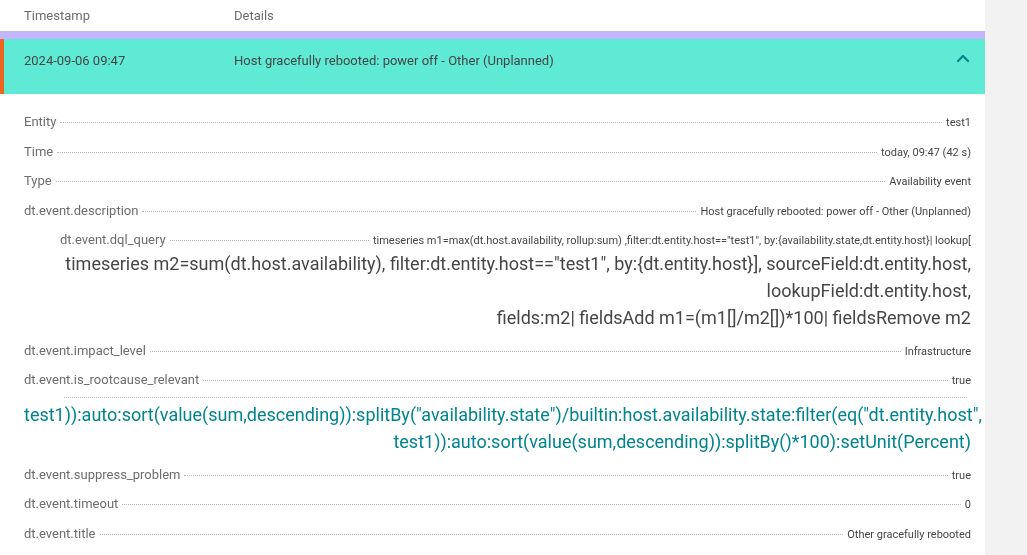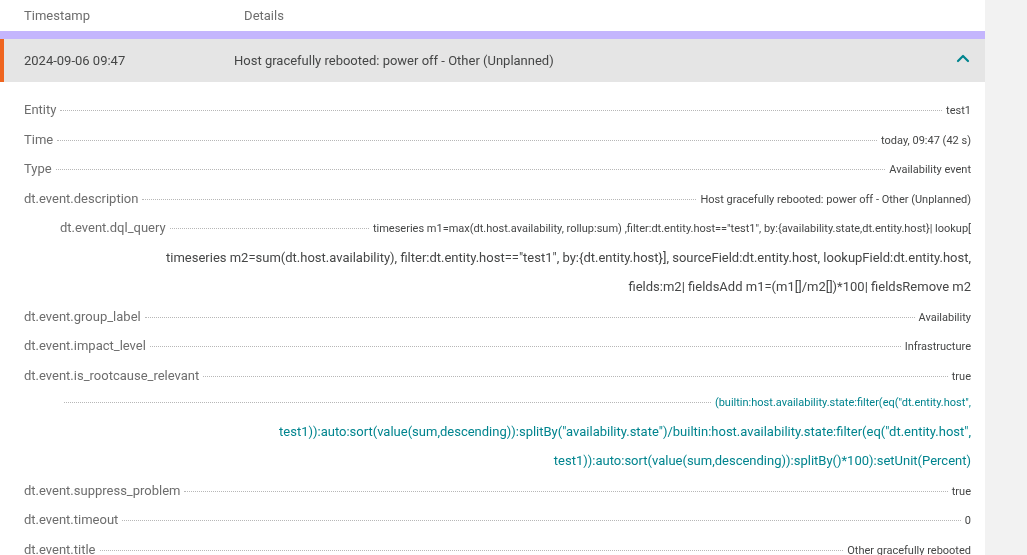--- a/index.html
+++ b/index.html
@@ -16,27 +16,27 @@
   }
   .table-header {
     display: flex;
     padding: 8px 14px 8px 24px;
     border-bottom: 8px solid #c4b5fd;
     color: #6d6d6d;
     font-size: 13px;
   }
   .col-timestamp { width: 210px; }
   .col-event { flex: 1; }
-  .col-details { width: 60px; text-align: center; }
+  .col-details { width: 60px; text-align: left; }
   .event-row {
     display: flex;
     align-items: center;
-    background: #e5e5e5;
+    background: #5eead4;
     border-left: 4px solid #ef651f;
-    padding: 12px 14px 12px 20px;
+    padding: 12px 14px 24px 20px;
     cursor: pointer;
   }
   .chevron {
     width: 60px;
     text-align: right;
     color: #00848e;
   }
   .chevron svg { width: 16px; height: 16px; }
   .details-body {
     padding: 18px 14px 8px 24px;
@@ -71,22 +71,21 @@
     display: flex;
     align-items: baseline;
     margin-left: 36px;
   }
   .detail-row.multiline .first-line .detail-value,
   .detail-row.multiline .cont {
     text-align: right;
   }
   .detail-row.multiline .cont {
     display: block;
-    margin-top: 10px;
-    font-size: 13px;
+    font-size: 18px;
   }
   .right-gutter {
     position: absolute;
     top: 0;
     left: 985px;
     width: 42px;
     height: 555px;
     background: #f2f2f2;
   }
   .wrap { position: relative; width: 1027px; }
@@ -143,42 +142,36 @@
     <div class="detail-row multiline">
       <div class="first-line">
         <span class="detail-label">dt.event.dql_query</span>
         <span class="detail-dots"></span>
         <span class="detail-value">timeseries m1=max(dt.host.availability, rollup:sum) ,filter:dt.entity.host=="test1", by:{availability.state,dt.entity.host}| lookup[</span>
       </div>
       <span class="cont detail-value">timeseries m2=sum(dt.host.availability), filter:dt.entity.host=="test1", by:{dt.entity.host}], sourceField:dt.entity.host, lookupField:dt.entity.host,</span>
       <span class="cont detail-value">fields:m2| fieldsAdd m1=(m1[]/m2[])*100| fieldsRemove m2</span>
     </div>
 
-    <div class="detail-row">
-      <span class="detail-label">dt.event.group_label</span>
-      <span class="detail-dots"></span>
-      <span class="detail-value">Availability</span>
-    </div>
 
     <div class="detail-row">
       <span class="detail-label">dt.event.impact_level</span>
       <span class="detail-dots"></span>
       <span class="detail-value">Infrastructure</span>
     </div>
 
     <div class="detail-row">
       <span class="detail-label">dt.event.is_rootcause_relevant</span>
       <span class="detail-dots"></span>
       <span class="detail-value">true</span>
     </div>
 
     <div class="detail-row multiline">
       <div class="first-line">
         <span class="detail-dots"></span>
-        <span class="detail-value link">(builtin:host.availability.state:filter(eq("dt.entity.host",</span>
       </div>
       <span class="cont detail-value link">test1)):auto:sort(value(sum,descending)):splitBy("availability.state")/builtin:host.availability.state:filter(eq("dt.entity.host",</span>
       <span class="cont detail-value link">test1)):auto:sort(value(sum,descending)):splitBy()*100):setUnit(Percent)</span>
     </div>
 
     <div class="detail-row">
       <span class="detail-label">dt.event.suppress_problem</span>
       <span class="detail-dots"></span>
       <span class="detail-value">true</span>
     </div>

